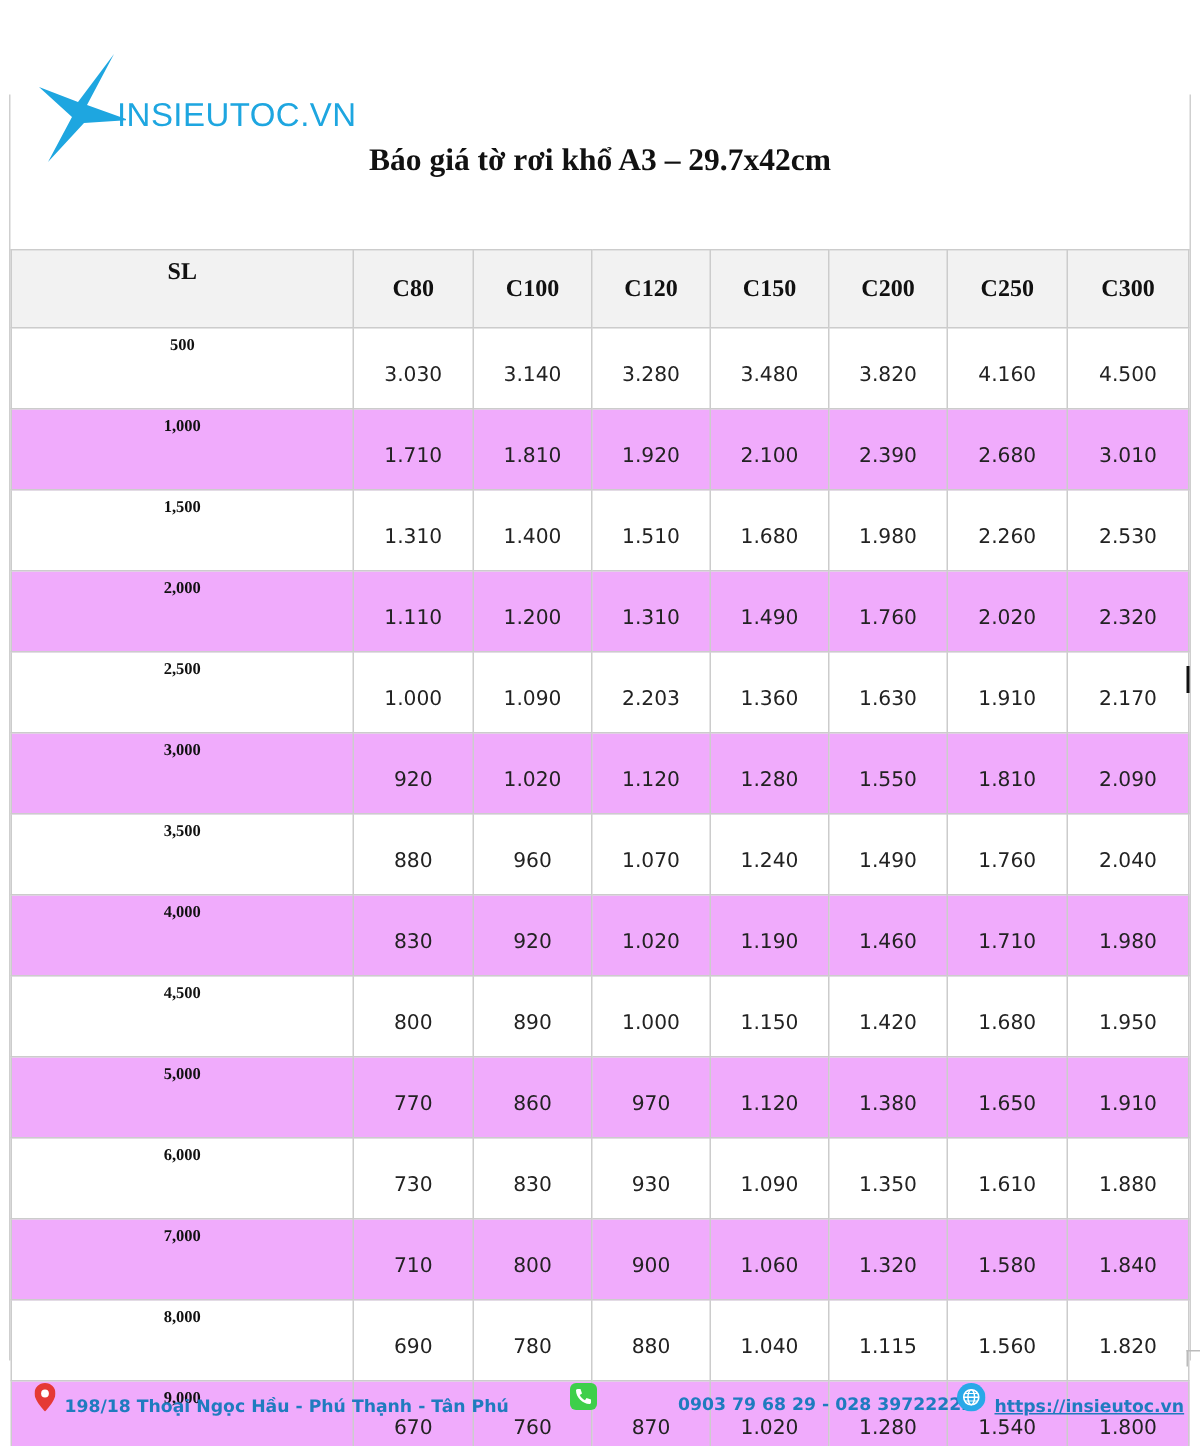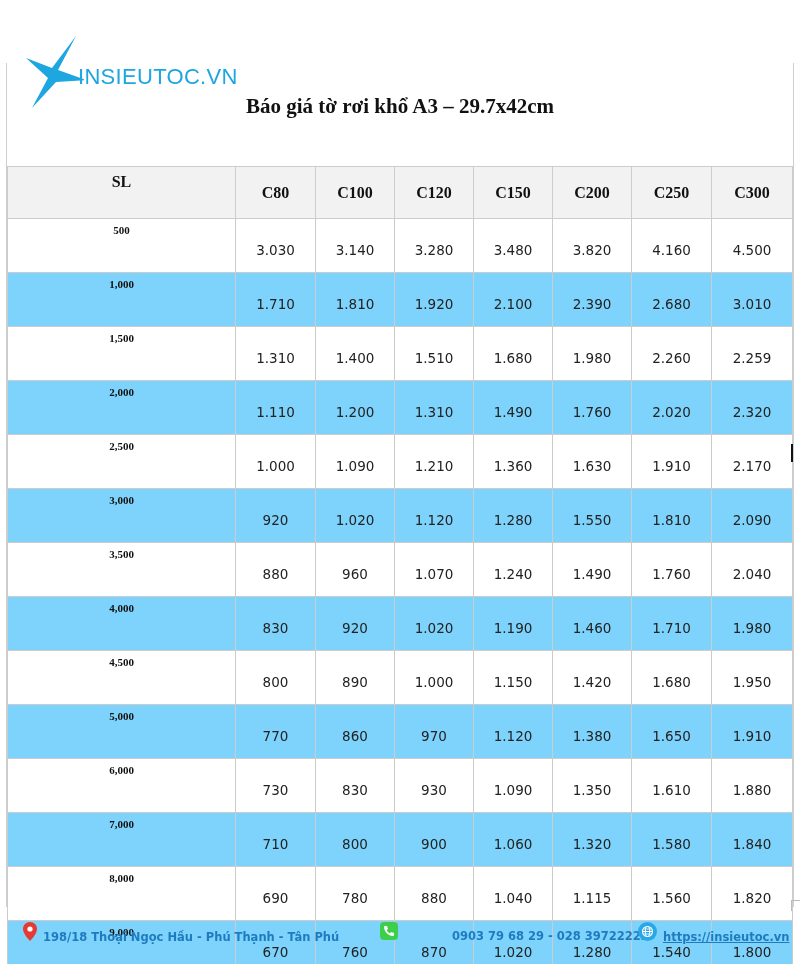--- a/index.html
+++ b/index.html
@@ -11,21 +11,21 @@
   .logo-text { position:absolute; left:54px; top:28px; color:#1ea6e0; font-family:"Liberation Sans", sans-serif; font-size:22px; font-weight:normal; letter-spacing:0.3px; }
 
   .title { position:absolute; left:0; width:800px; top:94px; text-align:center; font-family:"Liberation Serif", serif; font-weight:bold; font-size:21px; color:#111; }
 
   table.price { position:absolute; left:7px; top:166px; width:785px; border-collapse:collapse; table-layout:fixed; }
   table.price td, table.price th { border:1px solid #cccccc; height:45px; padding:0; text-align:center; }
   table.price th { font-family:"Liberation Serif", serif; font-weight:bold; font-size:16px; color:#111; background:#f2f2f2; vertical-align:middle; }
   table.price th.sl { vertical-align:top; padding-top:6px; }
   table.price td.q { font-family:"Liberation Serif", serif; font-weight:bold; font-size:11px; color:#111; vertical-align:top; padding-top:5px; }
   table.price td.v { font-family:"DejaVu Sans", sans-serif; font-size:13.5px; color:#222; vertical-align:middle; padding-top:8px; }
-  table.price tr.alt td { background:#7dd3fc; }
+  table.price tr.alt td { background:#f0abfc; }
   table.price tr.norm td { background:#ffffff; }
 
   .cursor-mark { position:absolute; left:791px; top:444px; width:2px; height:18px; background:#111; }
   .corner-mark { position:absolute; left:791px; top:900px; width:8px; height:10px; border-left:1px solid #bbb; border-top:1px solid #bbb; }
 
   .footer { position:absolute; top:922px; left:0; width:800px; height:30px; }
   .f-item { position:absolute; top:0; display:flex; align-items:flex-end; font-family:"DejaVu Sans", sans-serif; font-weight:bold; font-size:11.5px; color:#1f7bbf; white-space:nowrap; }
   .f-item .ic { display:inline-block; margin-right:6px; }
 </style>
 </head>
@@ -87,37 +87,37 @@
         <td class="v">3.010</td>
       </tr>
       <tr class="norm">
         <td class="q">1,500</td>
         <td class="v">1.310</td>
         <td class="v">1.400</td>
         <td class="v">1.510</td>
         <td class="v">1.680</td>
         <td class="v">1.980</td>
         <td class="v">2.260</td>
-        <td class="v">2.259</td>
+        <td class="v">2.530</td>
       </tr>
       <tr class="alt">
         <td class="q">2,000</td>
         <td class="v">1.110</td>
         <td class="v">1.200</td>
         <td class="v">1.310</td>
         <td class="v">1.490</td>
         <td class="v">1.760</td>
         <td class="v">2.020</td>
         <td class="v">2.320</td>
       </tr>
       <tr class="norm">
         <td class="q">2,500</td>
         <td class="v">1.000</td>
         <td class="v">1.090</td>
-        <td class="v">1.210</td>
+        <td class="v">2.203</td>
         <td class="v">1.360</td>
         <td class="v">1.630</td>
         <td class="v">1.910</td>
         <td class="v">2.170</td>
       </tr>
       <tr class="alt">
         <td class="q">3,000</td>
         <td class="v">920</td>
         <td class="v">1.020</td>
         <td class="v">1.120</td>

